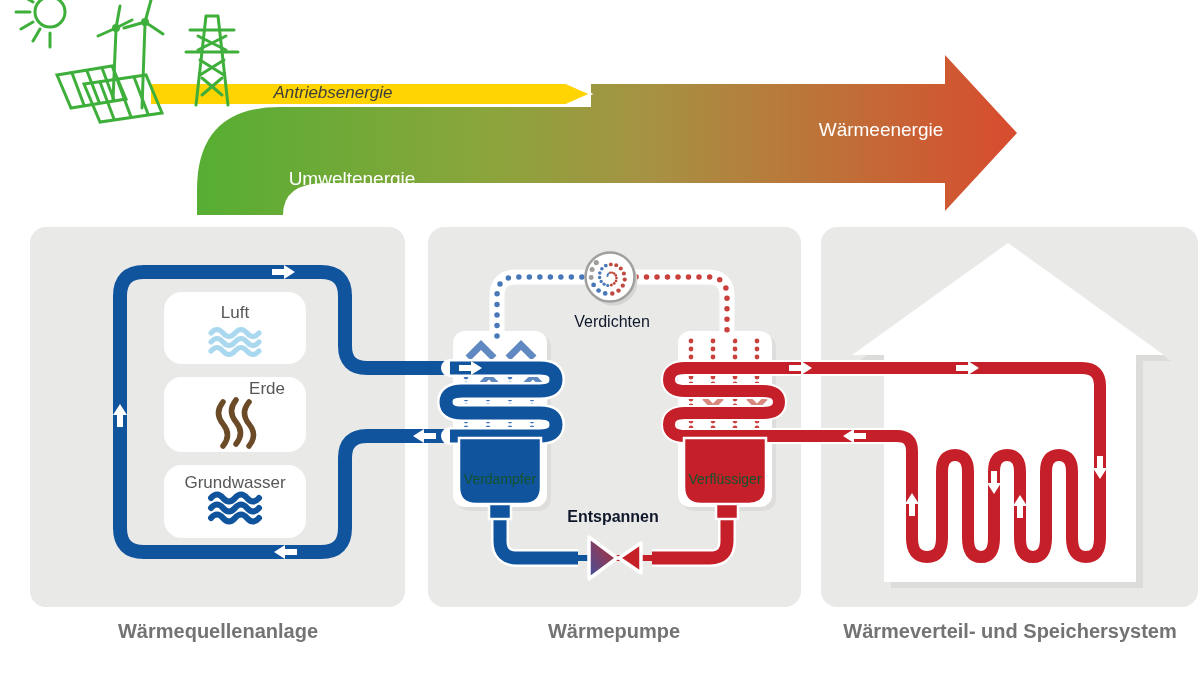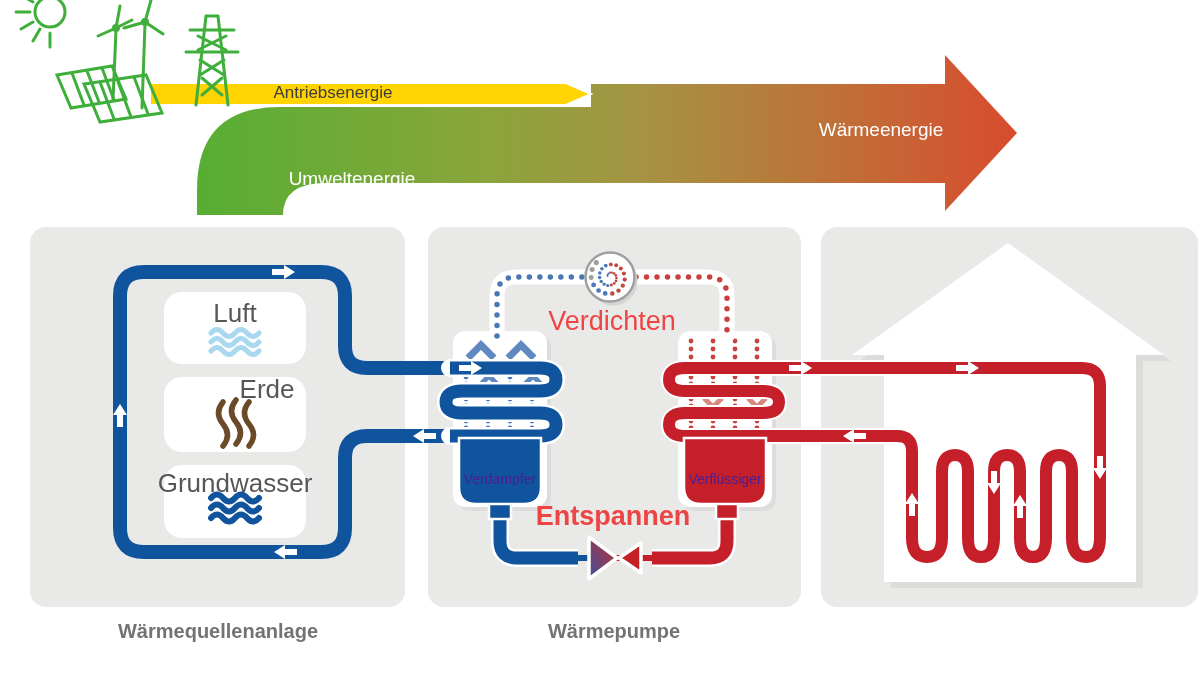--- a/index.html
+++ b/index.html
@@ -2,23 +2,23 @@
 <html><head>
 <meta charset="utf-8">
 <style>
   html,body{margin:0;padding:0;background:#fff;}
   .stage{position:relative;width:1200px;height:675px;background:#fff;overflow:hidden;
          font-family:"Liberation Sans",sans-serif;}
   .stage svg{position:absolute;left:0;top:0;}
   .lbl{position:absolute;transform:translate(-50%,-50%);white-space:nowrap;line-height:1.1;}
   .lbl.dark{color:#3d3d3b;font-size:17px;}
   .lbl.white{color:#ffffff;font-size:19px;}
-  .lbl.boxlbl{color:#575756;font-size:26px;}
-  .lbl.midlbl{color:#ef4444;font-size:27px;}
-  .lbl.tanklbl{color:#4c1d95;font-size:14px;}
+  .lbl.boxlbl{color:#575756;font-size:17px;}
+  .lbl.midlbl{color:#0f172a;font-size:16px;}
+  .lbl.tanklbl{color:#14532d;font-size:14px;}
   .lbl.caption{color:#737373;font-size:20px;font-weight:bold;}
 </style>
 </head>
 <body>
 
 <div class="stage">
 
 <svg width="1200" height="675" viewBox="0 0 1200 675">
   <defs>
     <linearGradient id="bandGrad" gradientUnits="userSpaceOnUse" x1="197" y1="0" x2="1017" y2="0">
@@ -272,29 +272,30 @@
     <use href="#arr" transform="translate(800 368)"></use>
     <use href="#arr" transform="translate(967 368)"></use>
     <use href="#arr" transform="translate(1100 467) rotate(90)"></use>
     <use href="#arr" transform="translate(855 436) rotate(180)"></use>
     <use href="#arr" transform="translate(912 505) rotate(-90)"></use>
     <use href="#arr" transform="translate(994 482) rotate(90)"></use>
     <use href="#arr" transform="translate(1020 507) rotate(-90)"></use>
   </g>
 </svg>
 
-<div class="lbl dark" style="left:333px;top:93px;">Antriebsenergie</div>
+<div class="lbl dark" style="left:333px;top:93px;font-style:italic;">Antriebsenergie</div>
 <div class="lbl white" style="left:352px;top:142px;margin-top:37px;">Umweltenergie</div>
 <div class="lbl white" style="left:881px;top:130px;">Wärmeenergie</div>
 
 <div class="lbl boxlbl" style="left:235px;top:313px;">Luft</div>
 <div class="lbl boxlbl" style="left:235px;top:389px;margin-left:32px;">Erde</div>
 <div class="lbl boxlbl" style="left:235px;top:483px;text-align:center;">Grundwasser</div>
 
 <div class="lbl midlbl" style="left:612px;top:322px;">Verdichten</div>
 <div class="lbl midlbl" style="left:613px;top:517px;font-weight:bold;">Entspannen</div>
 <div class="lbl tanklbl" style="left:500px;top:480px;">Verdampfer</div>
 <div class="lbl tanklbl" style="left:725px;top:480px;">Verflüssiger</div>
 
 <div class="lbl caption" style="left:218px;top:631px;">Wärmequellenanlage</div>
 <div class="lbl caption" style="left:614px;top:631px;">Wärmepumpe</div>
+<div class="lbl caption" style="left:1010px;top:631px;">Wärmeverteil- und Speichersystem</div>
 
 </div>
 
 </body></html>

